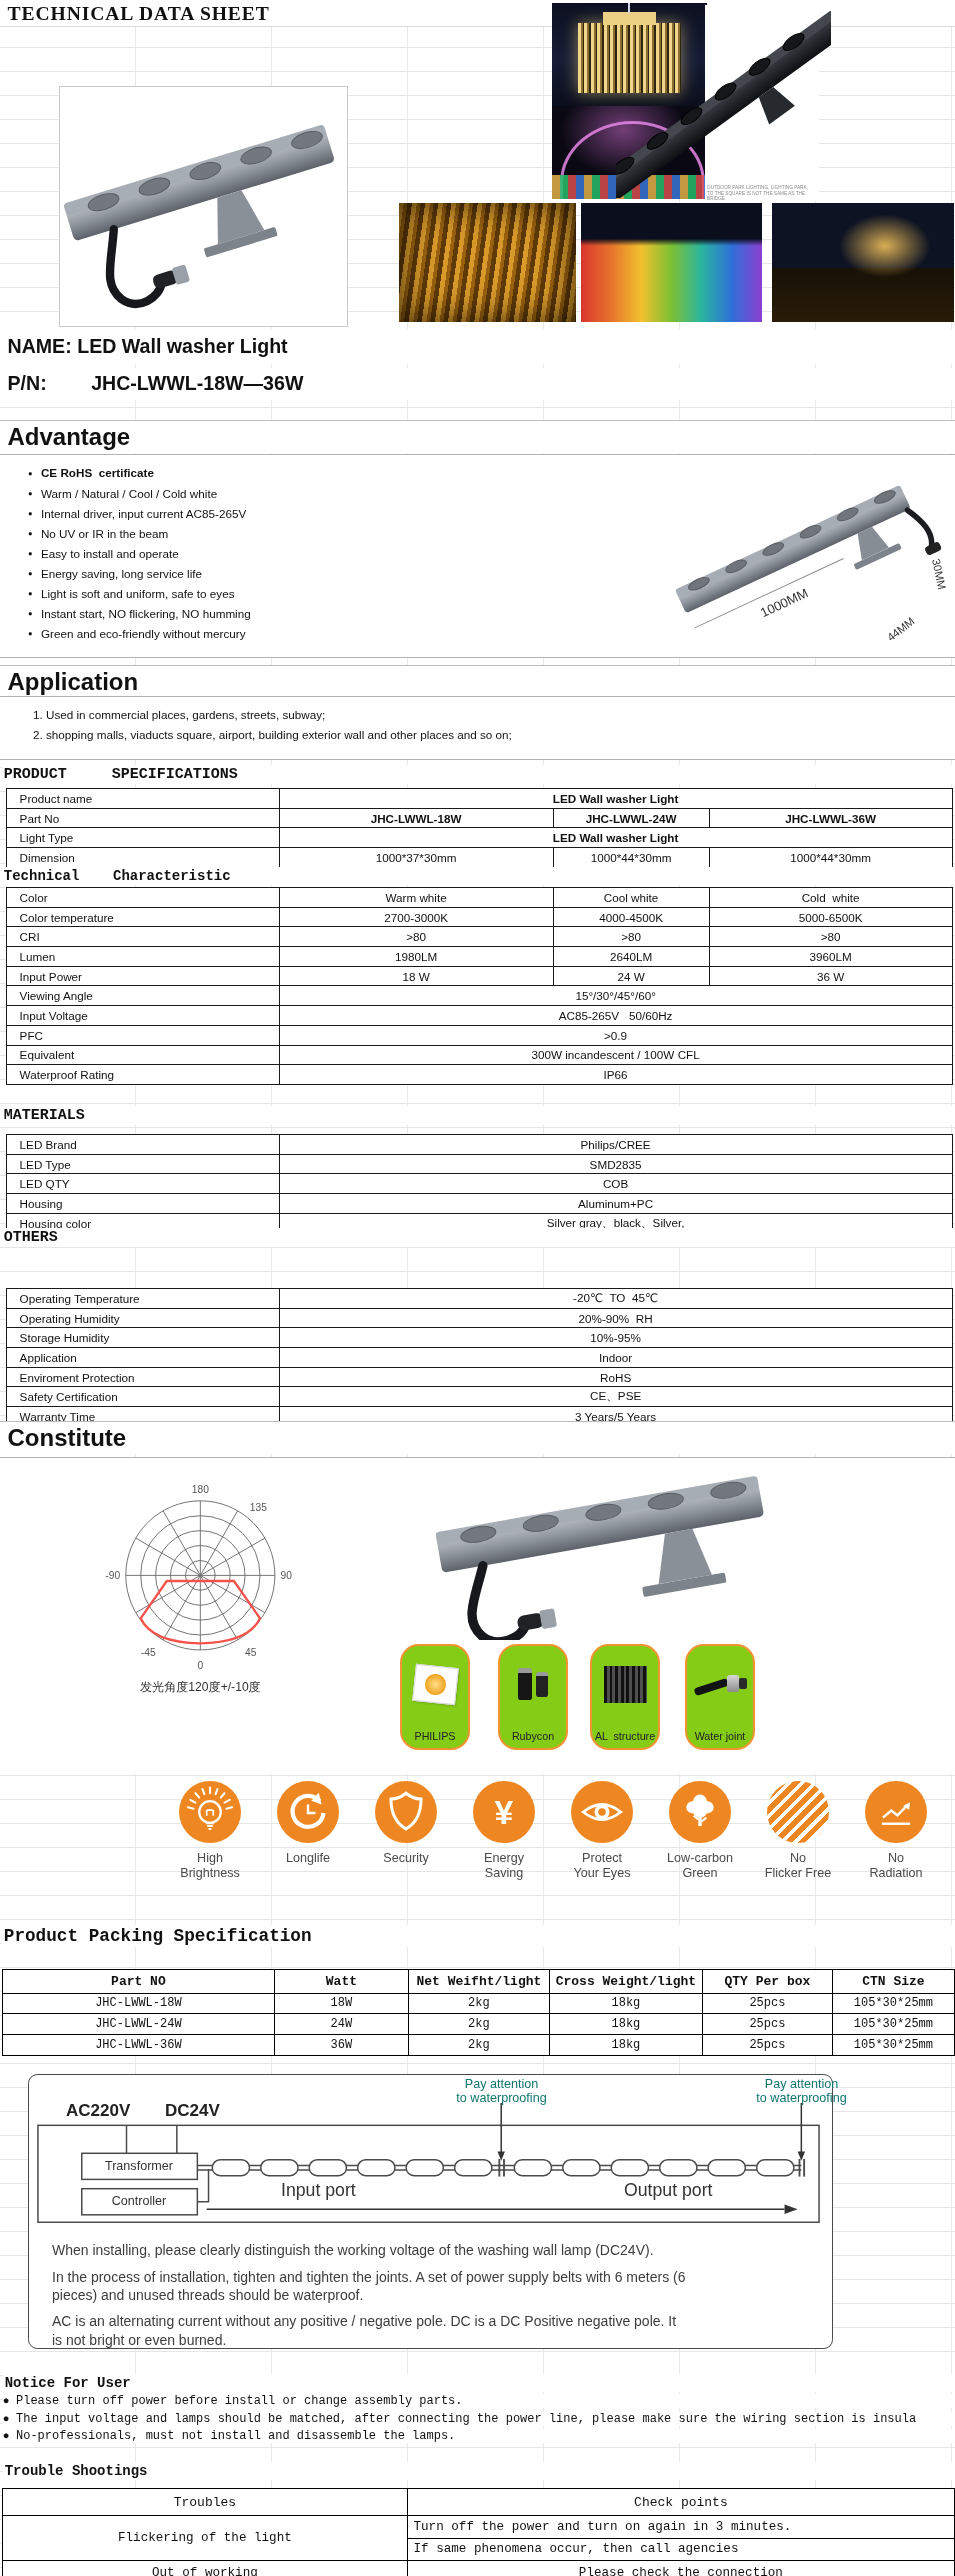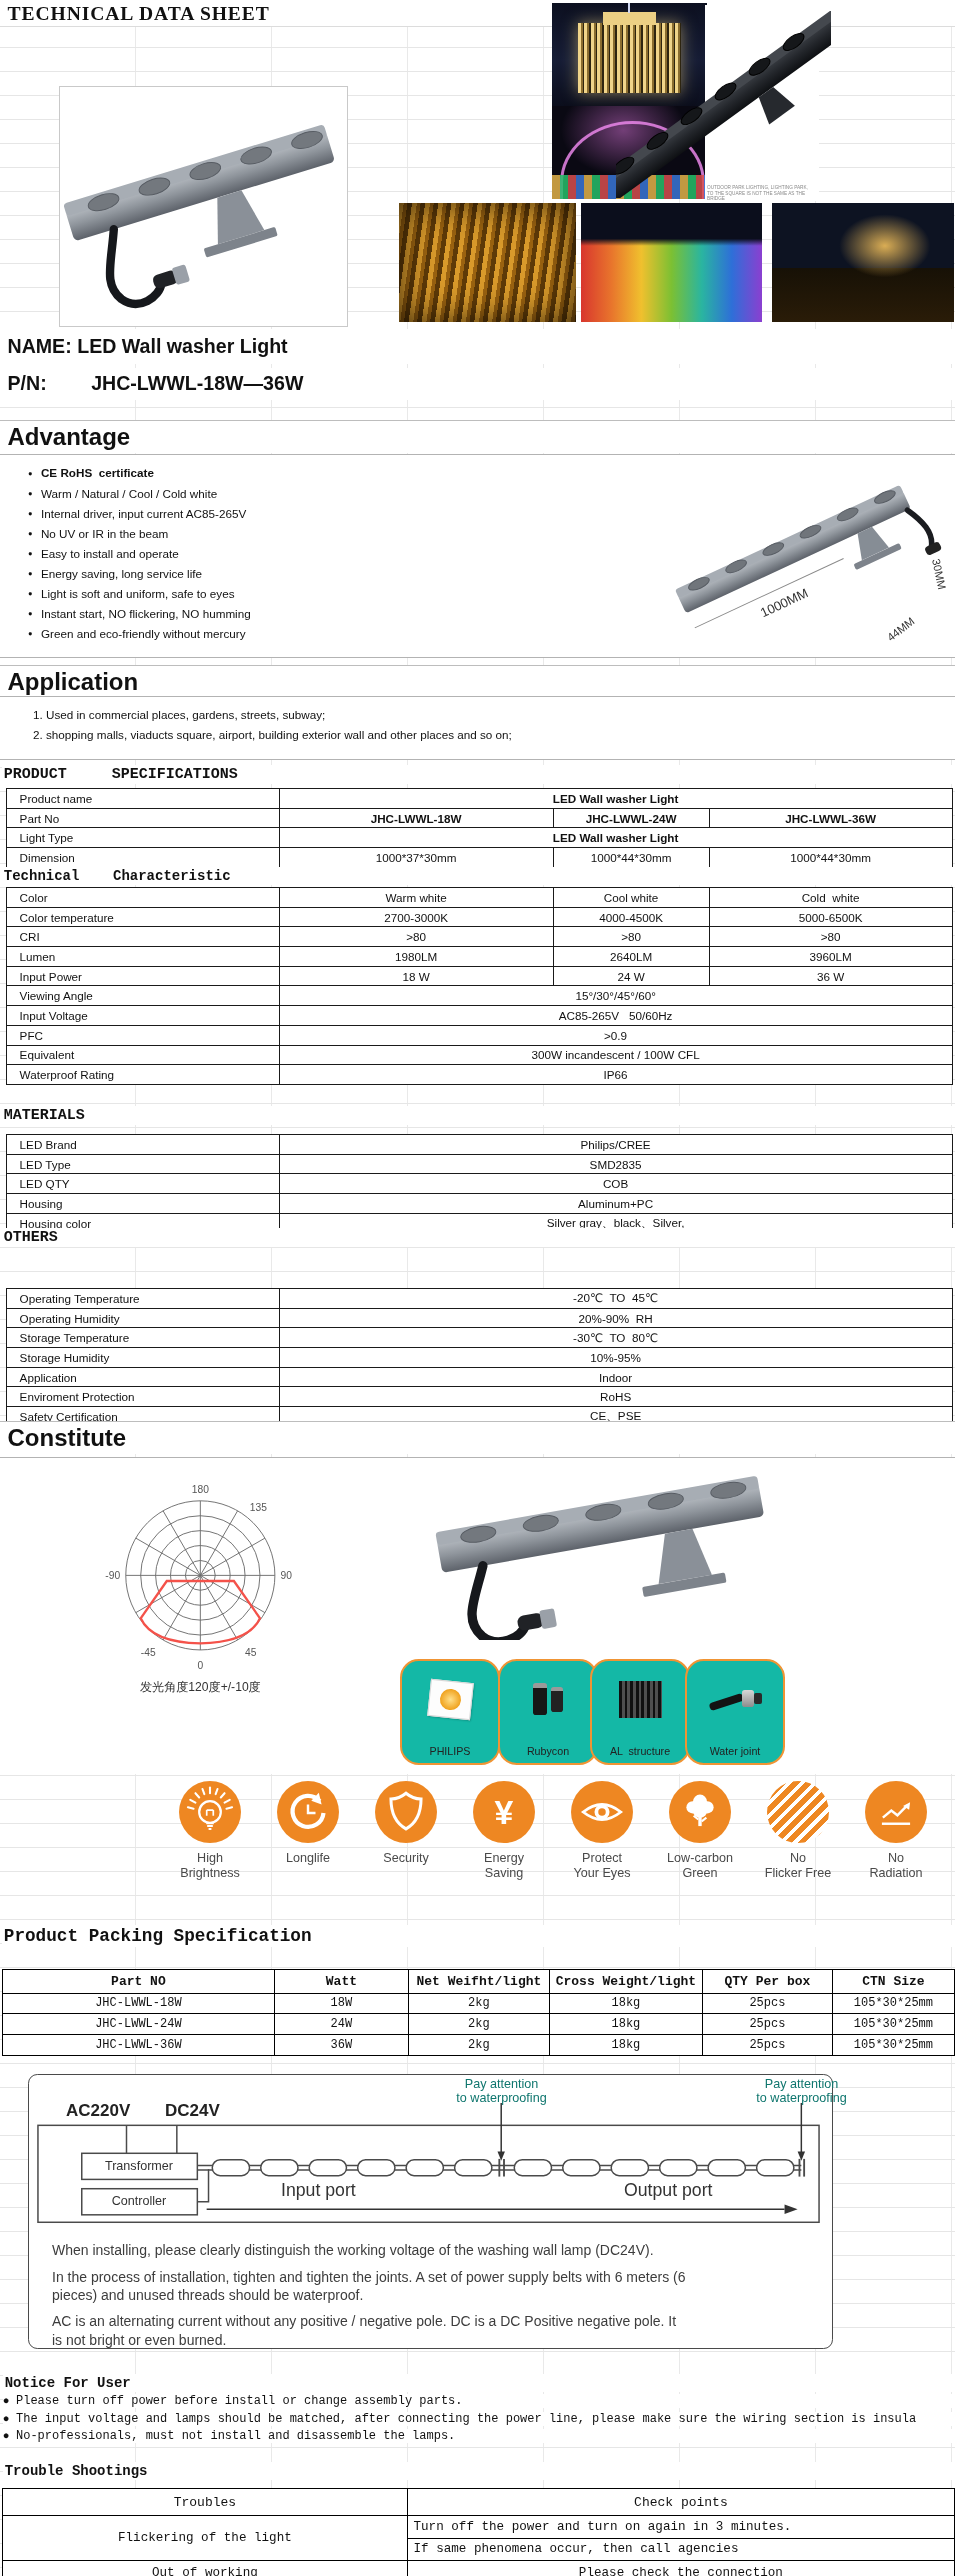--- a/index.html
+++ b/index.html
@@ -61,21 +61,21 @@
   .tbl-head{left:1.9px;width:952px;background:#fff;font-family:"Liberation Mono","DejaVu Sans Mono",monospace;
     font-weight:bold;font-size:15px;white-space:pre;padding:0.9px 0 0.9px 1.9px;}
   table.grid{position:absolute;left:5.6px;border-collapse:collapse;table-layout:fixed;width:945px;background:#fff;border:1.9px solid #000;}
   table.grid td{border:0.9px solid #1a1a1a;font-size:11.7px;text-align:center;height:18.7px;padding:0 1.9px;white-space:pre;overflow:hidden;}
   table.grid td.lbl{text-align:left;padding-left:13px;}
   td.bold{font-weight:bold;}
 
   .const-box{left:0;top:1457px;width:956px;height:316px;background:#fff;border-top:0.9px solid #b3b3b3;}
   .polar-svg{position:absolute;left:51px;top:13px;}
   .const-bar{position:absolute;left:420px;top:-4.7px;}
-  .card{position:absolute;top:201px;width:100px;height:106px;border:2.8px solid #F09434;border-radius:18.7px;background:#14b8a6;box-sizing:border-box;}
+  .card{position:absolute;top:186px;width:70px;height:106px;border:2.8px solid #F09434;border-radius:18.7px;background:#84cc16;box-sizing:border-box;}
   .card-img{position:absolute;left:0;right:0;top:9.3px;height:58px;display:flex;align-items:center;justify-content:center;}
   .card-label{position:absolute;bottom:6.5px;width:100%;text-align:center;font-size:10.7px;color:#222;white-space:pre;}
   .chip{width:41px;height:35px;background:#fdfdfd;border:0.9px solid #d8d8d8;transform:rotate(6deg);display:flex;align-items:center;justify-content:center;box-shadow:0.9px 0.9px 1.9px rgba(0,0,0,.2);}
   .chip-dot{width:20.5px;height:20.5px;border-radius:50%;background:radial-gradient(#ffe08a,#f0a21e 70%);}
   .cap1{display:inline-block;width:14px;height:32px;border-radius:2.8px;background:linear-gradient(180deg,#9a9a9a 0 4.7px,#161616 4.7px);margin:0 1.9px;}
   .cap2{display:inline-block;width:12px;height:25px;border-radius:2.8px;background:linear-gradient(180deg,#9a9a9a 0 3.7px,#222 3.7px);margin:0 1.9px;}
   .sink{width:43px;height:37px;background:repeating-linear-gradient(90deg,#101010 0 2.8px,#4f4f4f 2.8px 5.6px);}
   .joint{position:relative;width:56px;height:37px;}
   .joint-bar{position:absolute;left:1.9px;top:17px;width:35px;height:8.4px;border-radius:3.7px;background:#131313;transform:rotate(-18deg);}
   .joint-ring{position:absolute;left:35px;top:9.3px;width:12px;height:17px;border-radius:2.8px;background:linear-gradient(180deg,#d8d8d8,#8c8c8c);}
@@ -371,24 +371,20 @@
     <tbody>
         <tr>
           <td class="lbl">Operating Temperature</td>
           <td>-20℃  TO  45℃</td>
         </tr>
     <tr>
           <td class="lbl">Operating Humidity</td>
           <td>20%-90%  RH</td>
         </tr>
     <tr>
-          <td class="lbl">Storage Temperature</td>
-          <td>-30℃  TO  80℃</td>
-        </tr>
-    <tr>
           <td class="lbl">Storage Humidity</td>
           <td>10%-95%</td>
         </tr>
     <tr>
           <td class="lbl">Application</td>
           <td>Indoor</td>
         </tr>
     <tr>
           <td class="lbl">Enviroment Protection</td>
           <td>RoHS</td>

